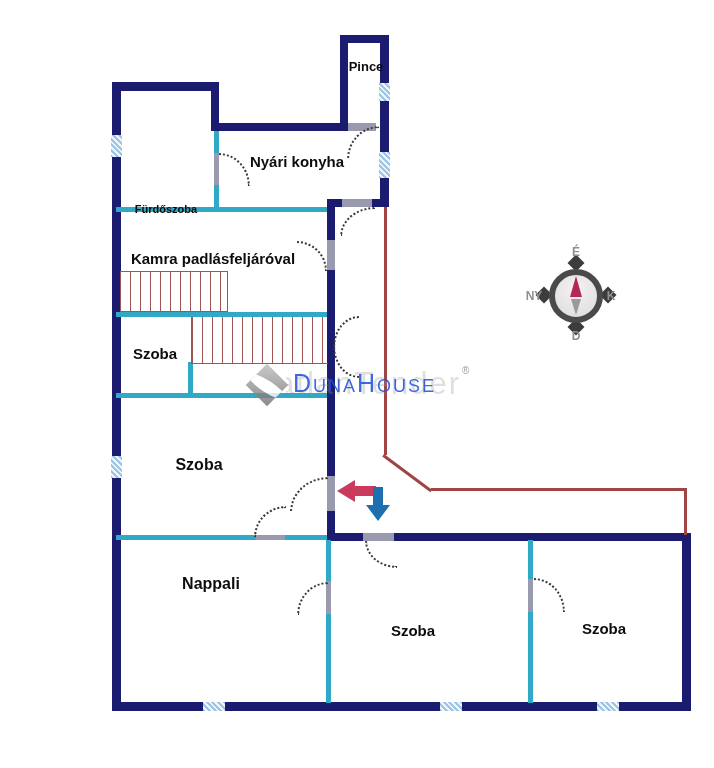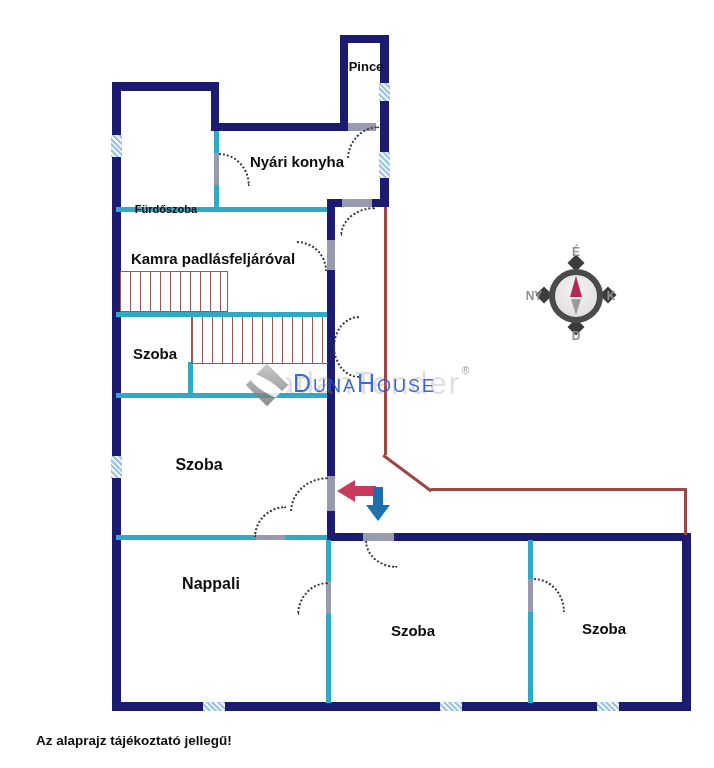--- a/index.html
+++ b/index.html
@@ -137,15 +137,14 @@
   <div class="lbl" style="left:366px;top:66px;font-size:13px;">Pince</div>
   <div class="lbl" style="left:166px;top:163px;font-size:11px;margin-top:46px;">Fürdőszoba</div>
   <div class="lbl" style="left:297px;top:161px;font-size:15px;">Nyári konyha</div>
   <div class="lbl" style="left:213px;top:258px;font-size:15px;">Kamra padlásfeljáróval</div>
   <div class="lbl" style="left:155px;top:353px;font-size:15px;">Szoba</div>
   <div class="lbl" style="left:199px;top:465px;font-size:16px;">Szoba</div>
   <div class="lbl" style="left:211px;top:584px;font-size:16px;">Nappali</div>
   <div class="lbl" style="left:413px;top:630px;font-size:15px;">Szoba</div>
   <div class="lbl" style="left:604px;top:628px;font-size:15px;">Szoba</div>
 
-  <div class="note">Az alaprajz tájékoztató jellegű!</div>
 
 </div>
 
 </body></html>

